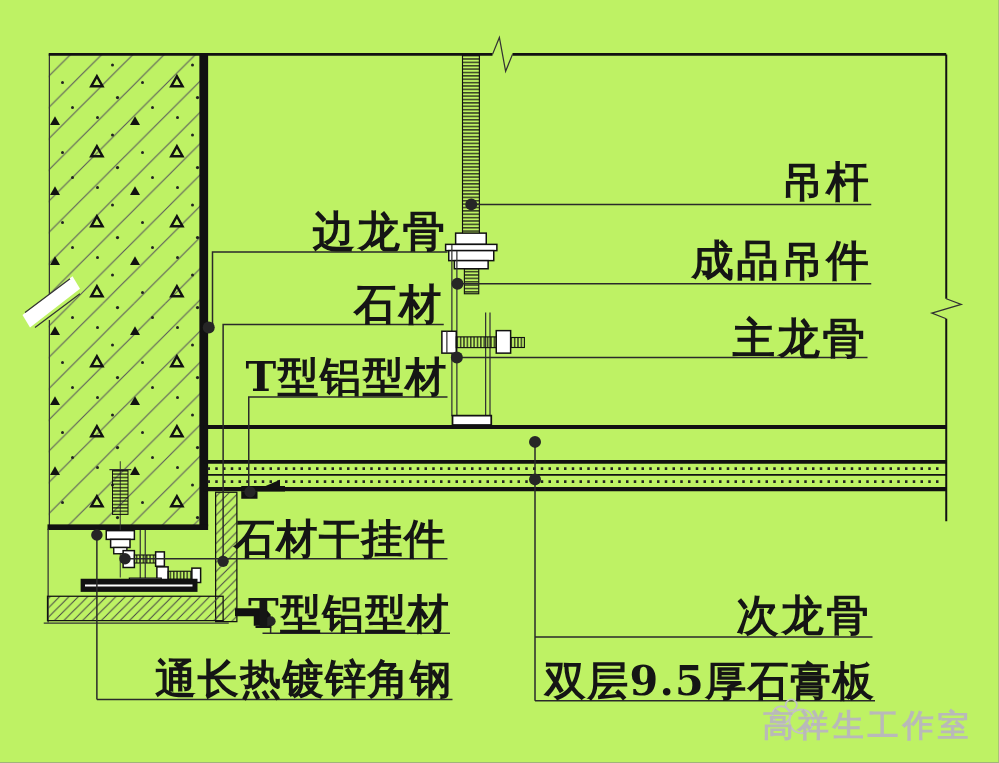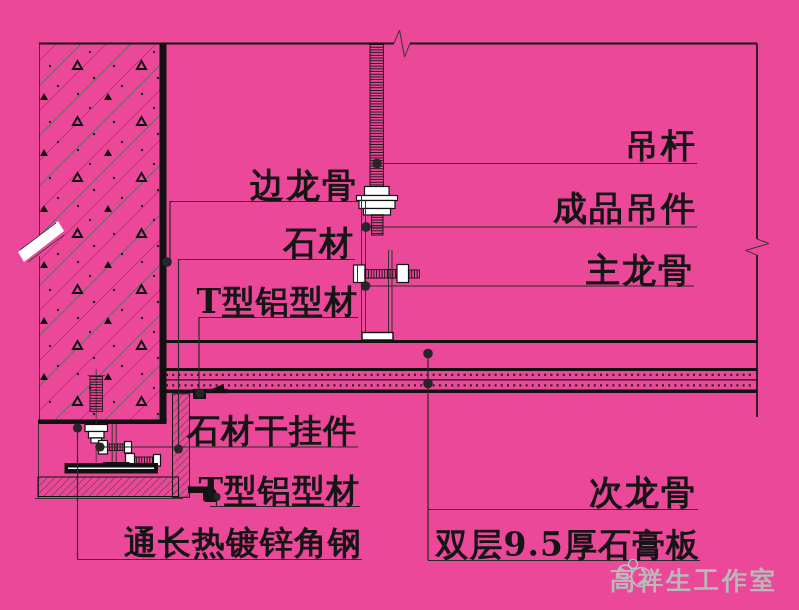--- a/index.html
+++ b/index.html
@@ -1,16 +1,16 @@
 <!DOCTYPE html>
 <html><head>
 <meta charset="utf-8">
 <style>
   html,body{margin:0;padding:0;background:#888;}
-  #canvas{position:relative;width:799px;height:610px;background:#ec4899;overflow:hidden;
+  #canvas{position:relative;width:799px;height:610px;background:#bef264;overflow:hidden;
           font-family:"DejaVu Serif","Liberation Serif",serif;}
   svg{position:absolute;left:0;top:0;}
   text.lbl{fill:#151515;font-size:34px;font-weight:600;letter-spacing:2px;}
   text.lbl-sm{fill:#151515;font-size:33px;font-weight:600;letter-spacing:1px;}
   text.wm{fill:#b9b9b9;font-size:25px;font-weight:600;letter-spacing:3px;}
   .ldr{stroke:#2a2a2a;stroke-width:1.2;fill:none;}
   .dot{fill:#262626;}
   .thin{stroke:#333;stroke-width:1;fill:none;}
 </style>
 </head>

